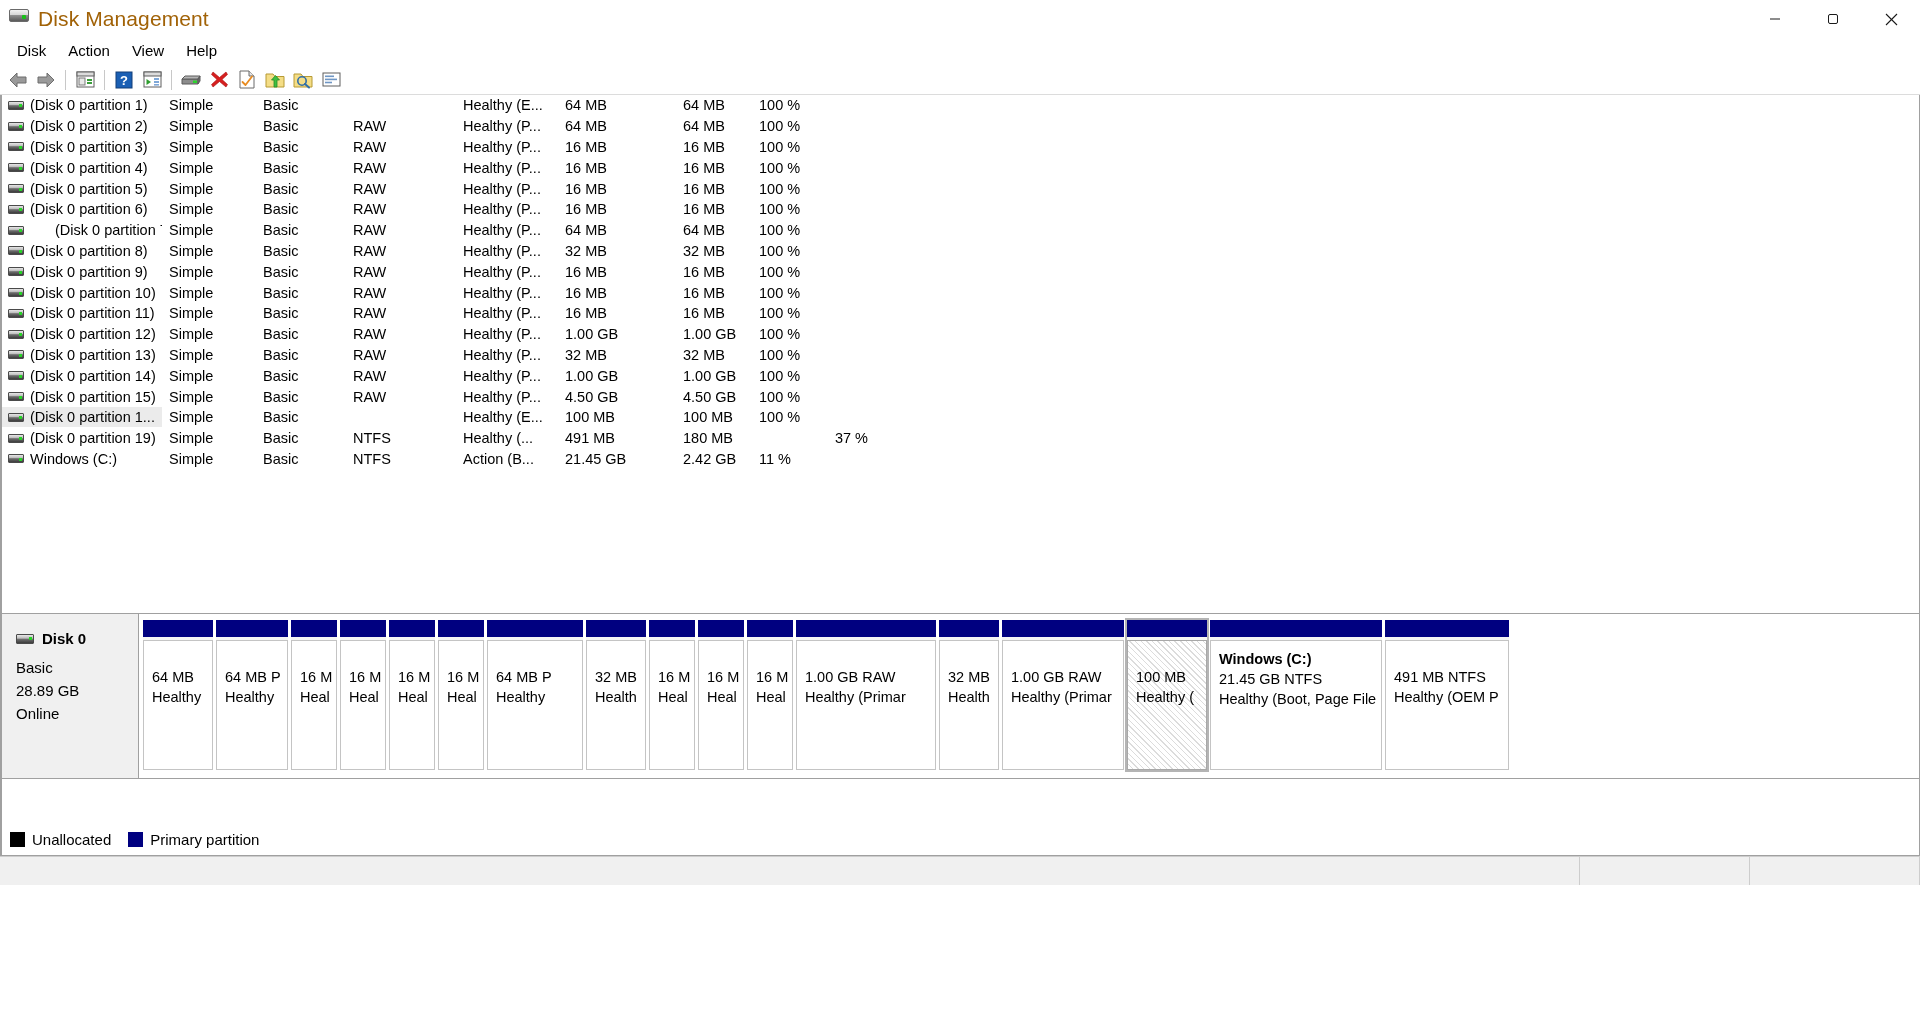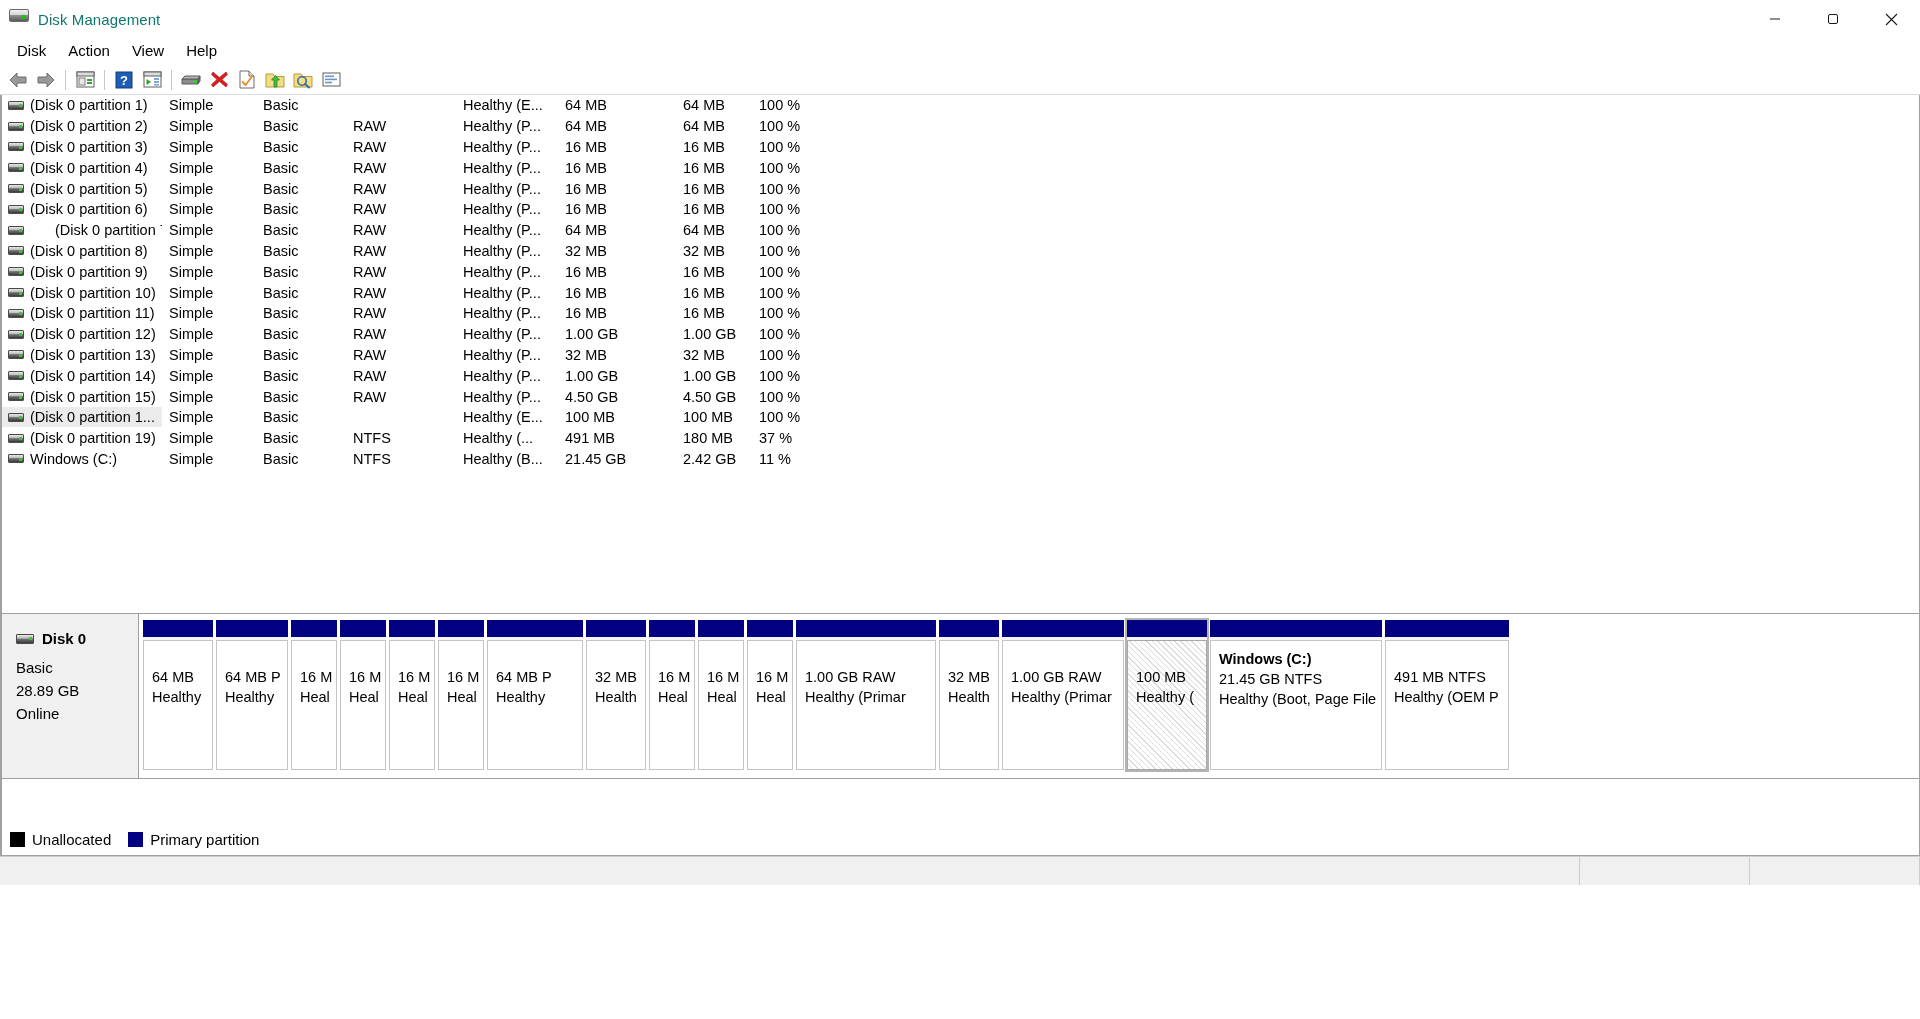--- a/index.html
+++ b/index.html
@@ -34,22 +34,22 @@
   }
   .drive-glyph::after {
     content: "";
     position: absolute;
     right: 2px; top: 5px;
     width: 4px; height: 4px;
     background: #18c018;
     border-radius: 1px;
   }
   .title-text {
-    font-size: 15px;
-    color: #0f766e;
+    font-size: 21px;
+    color: #a16207;
     letter-spacing: .1px;
   }
   .win-buttons {
     position: absolute; right: 0; top: 0;
     height: 38px; display: flex;
   }
   .win-btn {
     width: 58px; height: 38px;
     display: flex; align-items: center; justify-content: center;
     font-size: 15px; color: #1a1a1a;
@@ -609,31 +609,31 @@
           <div class="cell cell-volume" style="width: 160px; flex: 0 0 160px;">
             <span class="mini-drive"></span>
             <span>(Disk 0 partition 19)</span>
           </div>
           <div class="cell" style="width: 94px; flex: 0 0 94px;">Simple</div>
           <div class="cell" style="width: 90px; flex: 0 0 90px;">Basic</div>
           <div class="cell" style="width: 110px; flex: 0 0 110px;">NTFS</div>
           <div class="cell" style="width: 102px; flex: 0 0 102px;">Healthy (...</div>
           <div class="cell" style="width: 118px; flex: 0 0 118px;">491 MB</div>
           <div class="cell" style="width: 76px; flex: 0 0 76px;">180 MB</div>
-          <div class="cell" style="width: 116px; flex: 0 0 116px;">37 %</div>
+          <div class="cell" style="width: 116px; flex: 0 0 116px; text-align: right;">37 %</div>
         </div>
         <div class="grid-row">
           <div class="cell cell-volume" style="width: 160px; flex: 0 0 160px;">
             <span class="mini-drive"></span>
             <span>Windows (C:)</span>
           </div>
           <div class="cell" style="width: 94px; flex: 0 0 94px;">Simple</div>
           <div class="cell" style="width: 90px; flex: 0 0 90px;">Basic</div>
           <div class="cell" style="width: 110px; flex: 0 0 110px;">NTFS</div>
-          <div class="cell" style="width: 102px; flex: 0 0 102px;">Healthy (B...</div>
+          <div class="cell" style="width: 102px; flex: 0 0 102px;">Action (B...</div>
           <div class="cell" style="width: 118px; flex: 0 0 118px;">21.45 GB</div>
           <div class="cell" style="width: 76px; flex: 0 0 76px;">2.42 GB</div>
           <div class="cell" style="width: 116px; flex: 0 0 116px;">11 %</div>
         </div>
       </div>
   </div>
 </div>
 
 <div class="splitter"></div>
 

